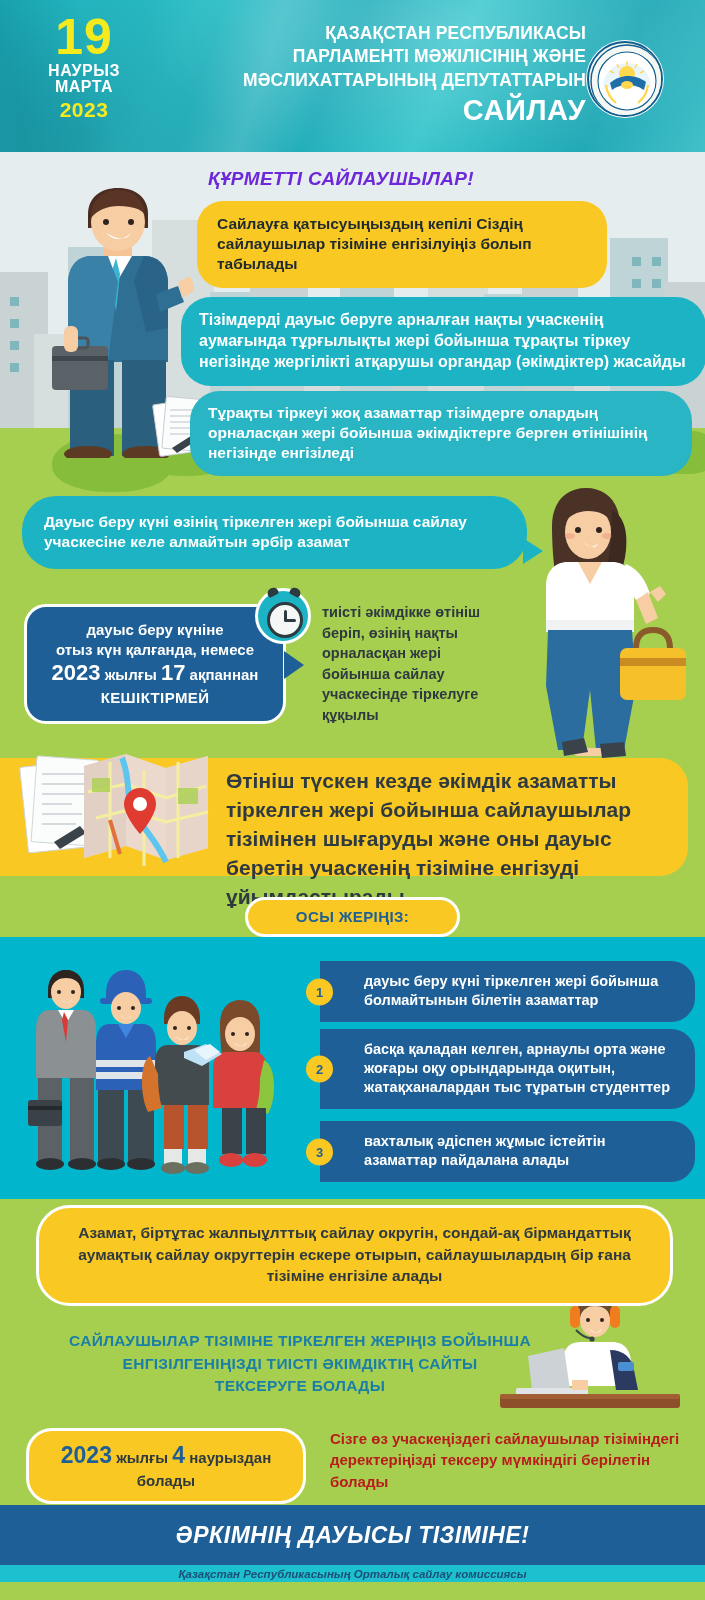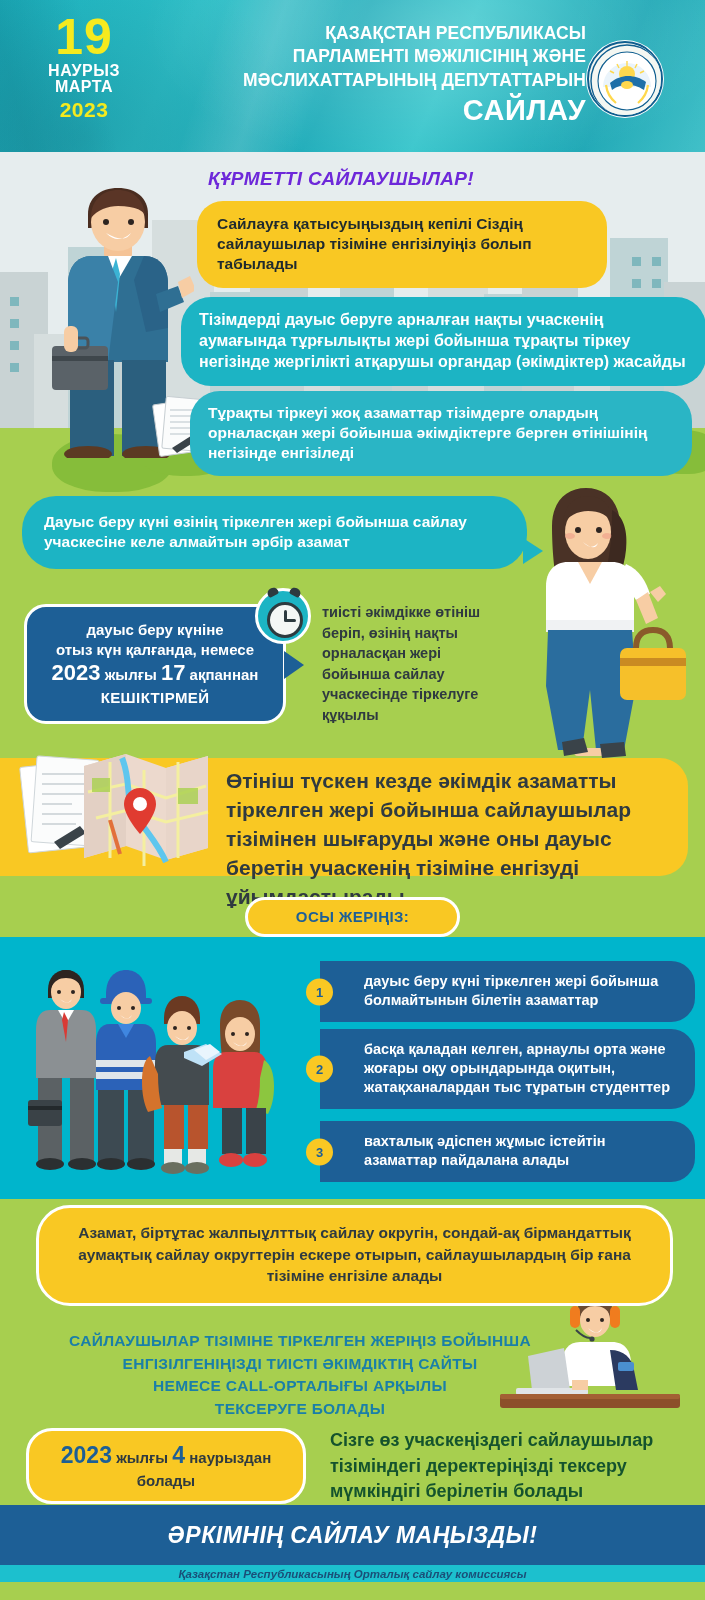--- a/index.html
+++ b/index.html
@@ -237,21 +237,21 @@
 
   #box7 {
     position: absolute; left: 26px; top: 1428px; width: 280px;
     background: #f9c823; border: 3px solid #ffffff; border-radius: 26px;
     padding: 10px 14px 11px 14px; text-align: center;
     font-size: 15px; font-weight: 700; color: #2f3a40; line-height: 1.30;
   }
   #box7 .num { font-size: 23px; color: #1d5f96; }
   .right-text {
     position: absolute; left: 330px; top: 1428px; width: 350px;
-    font-size: 18px; font-weight: 700; color: #14532d; line-height: 1.42;
+    font-size: 15px; font-weight: 700; color: #b91c1c; line-height: 1.42;
   }
 
   
   .slogan-band {
     position: absolute; left: 0; top: 1505px; width: 705px; height: 60px;
     background: #1d5f96;
     display: flex; align-items: center; justify-content: center;
   }
   .slogan {
     font-size: 23px; font-weight: 700; font-style: italic; color: #ffffff;
@@ -545,21 +545,20 @@
   <div id="li3" class="li">
     <span class="li-num">3</span>
     <span>вахталық әдіспен жұмыс істейтін азаматтар пайдалана алады</span>
   </div>
 
   <div id="box6">Азамат, біртұтас жалпыұлттық сайлау округін, сондай-ақ бірмандаттық аумақтық сайлау округтерін ескере отырып, сайлаушылардың бір ғана тізіміне енгізіле алады</div>
 
   <div class="callcenter-text">
     <div>САЙЛАУШЫЛАР ТІЗІМІНЕ ТІРКЕЛГЕН ЖЕРІҢІЗ БОЙЫНША</div>
     <div>ЕНГІЗІЛГЕНІҢІЗДІ ТИІСТІ ӘКІМДІКТІҢ САЙТЫ</div>
-    <div>НЕМЕСЕ CALL-ОРТАЛЫҒЫ АРҚЫЛЫ</div>
     <div>ТЕКСЕРУГЕ БОЛАДЫ</div>
   </div>
 
   <div class="operator">
     <svg viewBox="0 0 180 120" width="180" height="120" aria-hidden="true">
       <path d="M78 18c0-11 7-18 17-18s17 7 17 18v10H78z" fill="#6b4a32"></path>
       <ellipse cx="95" cy="30" rx="15" ry="17" fill="#f7cda4"></ellipse>
       <path d="M80 26c0-12 7-18 15-18s15 6 15 17c-3-6-8-9-15-9s-12 3-15 10z" fill="#6b4a32"></path>
       <circle cx="88" cy="30" r="2" fill="#2d2420"></circle>
         <circle cx="102" cy="30" r="2" fill="#2d2420"></circle>
@@ -586,19 +585,19 @@
       <span>жылғы</span>
       <span class="num">4</span>
       <span>наурыздан</span>
     </div>
     <div>болады</div>
   </div>
 
   <div class="right-text">Сізге өз учаскеңіздегі сайлаушылар тізіміндегі деректеріңізді тексеру мүмкіндігі берілетін болады</div>
 
   <div class="slogan-band">
-    <div class="slogan">ӘРКІМНІҢ САЙЛАУ МАҢЫЗДЫ!</div>
+    <div class="slogan">ӘРКІМНІҢ ДАУЫСЫ ТІЗІМІНЕ!</div>
   </div>
   <div class="footer-band">
     <div class="footer-text">Қазақстан Республикасының Орталық сайлау комиссиясы</div>
   </div>
 
 </div>
 
 </body></html>

